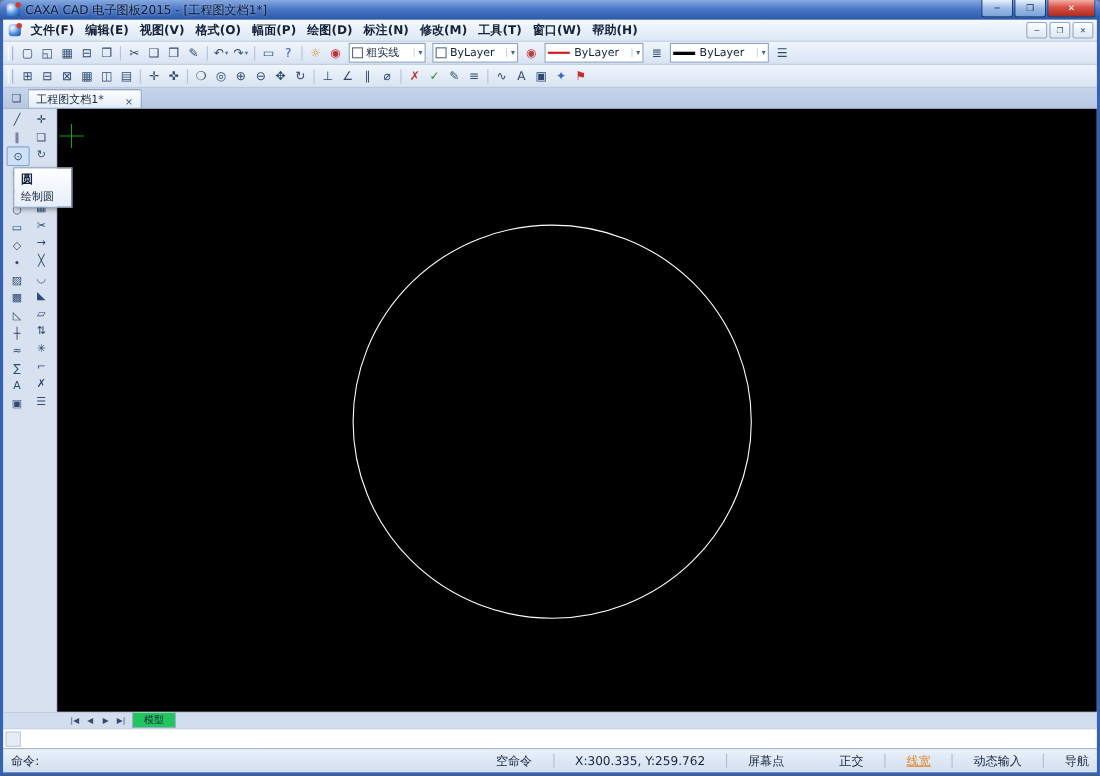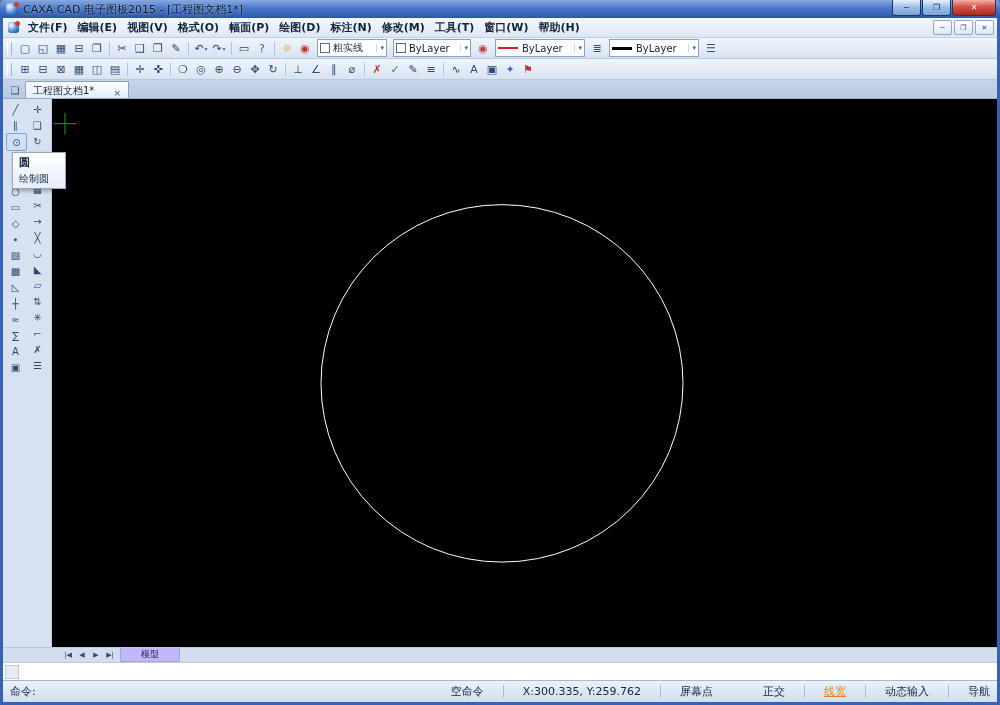--- a/index.html
+++ b/index.html
@@ -69,22 +69,22 @@
   .tooltip{position:absolute;left:12px;top:152px;min-width:40px;z-index:60;
     background:linear-gradient(#ffffff,#e6eefa);border:1px solid #96a7c2;
     box-shadow:2px 2px 4px rgba(0,0,0,.3);padding:2px 6px;color:#13233d;}
   .tooltip-title{font-size:11px;font-weight:bold;}
   .tooltip-desc{font-size:10px;margin-top:2px;}
   
   .modelstrip{height:14px;flex:none;background:#d2ddee;border-top:1px solid #b9c8de;
     display:flex;align-items:center;padding-left:58px;}
   .navbtn{width:14px;height:12px;display:flex;align-items:center;justify-content:center;
     font-size:7px;color:#35496b;flex:none;}
-  .model-tab{height:13px;display:flex;align-items:center;background:#c4b5fd;border:1px solid #9ab0cc;
-    border-top:none;padding:0 20px;font-size:9px;color:#13233d;margin-left:3px;}
+  .model-tab{height:13px;display:flex;align-items:center;background:#22c55e;border:1px solid #9ab0cc;
+    border-top:none;padding:0 10px;font-size:9px;color:#13233d;margin-left:3px;}
   .cmdstrip{height:17px;flex:none;background:#ffffff;border-top:1px solid #c0ccdc;display:flex;align-items:center;}
   .cmdgrip{width:12px;height:12px;background:#e6ecf5;border:1px solid #c0ccdc;margin-left:2px;}
   
   .statusbar{height:21px;flex:none;background:linear-gradient(#eaf1fa,#d1dff0);
     border-top:1px solid #a8b8d0;display:flex;align-items:center;font-size:11px;color:#16253f;padding:0 7px;gap:12px;}
   .sb-sep{width:1px;height:13px;background:#aebdd4;margin:0 7px;flex:none;}
   .sb-spacer{flex:1;}
   .sb-gap{width:26px;flex:none;}
   .sb-item{white-space:nowrap;}
 </style>

